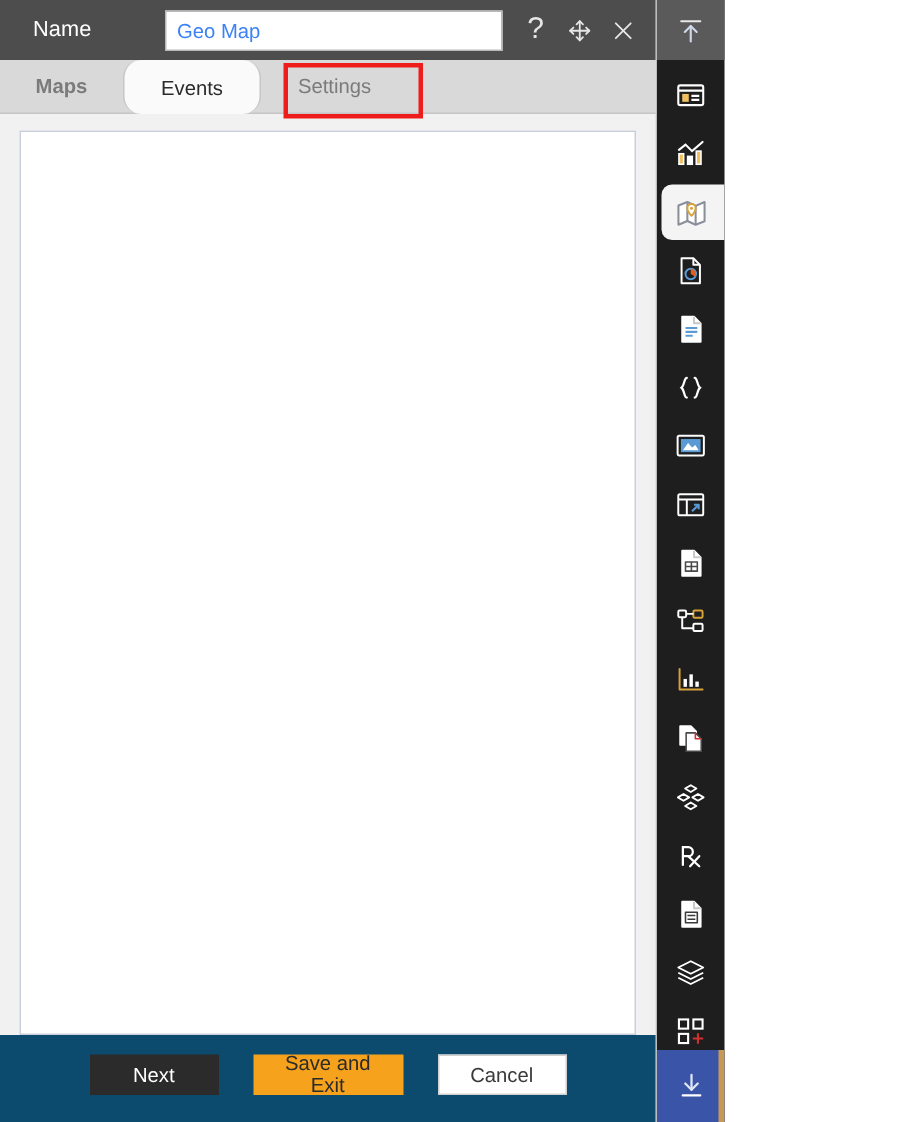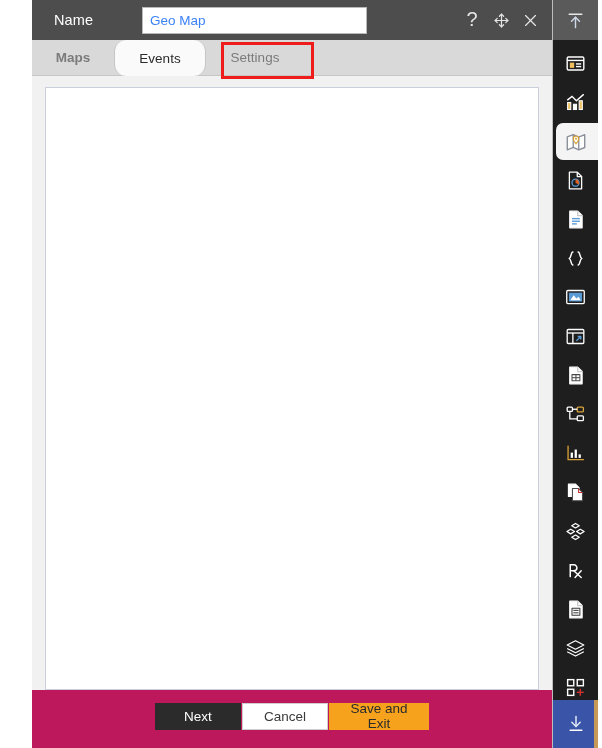--- a/index.html
+++ b/index.html
@@ -5,24 +5,23 @@
   * { box-sizing: border-box; }
   html, body {
     margin: 0; padding: 0;
     width: 602px; height: 748px;
     background: #ffffff;
     font-family: "Liberation Sans", sans-serif;
     overflow: hidden;
   }
   #app {
     position: relative;
-    width: 566px; height: 748px;
+    width: 483px; height: 748px;
     display: flex;
     background: #f1f1f1;
-    margin-left: 32px;
   }
 
   
   .dialog {
     position: relative;
     width: 557px;
     height: 748px;
     display: flex;
     flex-direction: column;
     background: #f1f1f1;
@@ -137,22 +136,22 @@
     min-height: 0;
   }
 
   
   .footer {
     height: 58px;
     min-height: 58px;
     display: flex;
     align-items: center;
     justify-content: center;
-    gap: 1px;
-    background: #be185d;
+    gap: 23px;
+    background: #0c4a6e;
     padding-bottom: 6px;
   }
   .btn {
     height: 27px;
     font-size: 13.5px;
     font-family: "Liberation Sans", sans-serif;
     border: none;
     cursor: pointer;
     display: flex;
     align-items: center;
@@ -263,22 +262,22 @@
       <div class="tab t4">Settings</div>
       <div class="tab-highlight"></div>
     </div>
 
     <div class="dialog-body">
       <div class="content-panel"></div>
     </div>
 
     <div class="footer">
       <button class="btn btn-next">Next</button>
+      <button class="btn btn-save">Save and Exit</button>
       <button class="btn btn-cancel">Cancel</button>
-      <button class="btn btn-save">Save and Exit</button>
     </div>
   </div>
 
   <div class="rail">
 
     <div class="rail-top">
       <svg width="19" height="19" viewBox="0 0 24 24" fill="none" stroke="#cfd8e8" stroke-width="1.8" stroke-linecap="round" stroke-linejoin="round">
         <line x1="4" y1="4" x2="20" y2="4" stroke="#e8e8e8"></line>
         <line x1="12" y1="21" x2="12" y2="8"></line>
         <polyline points="7,13 12,8 17,13"></polyline>

